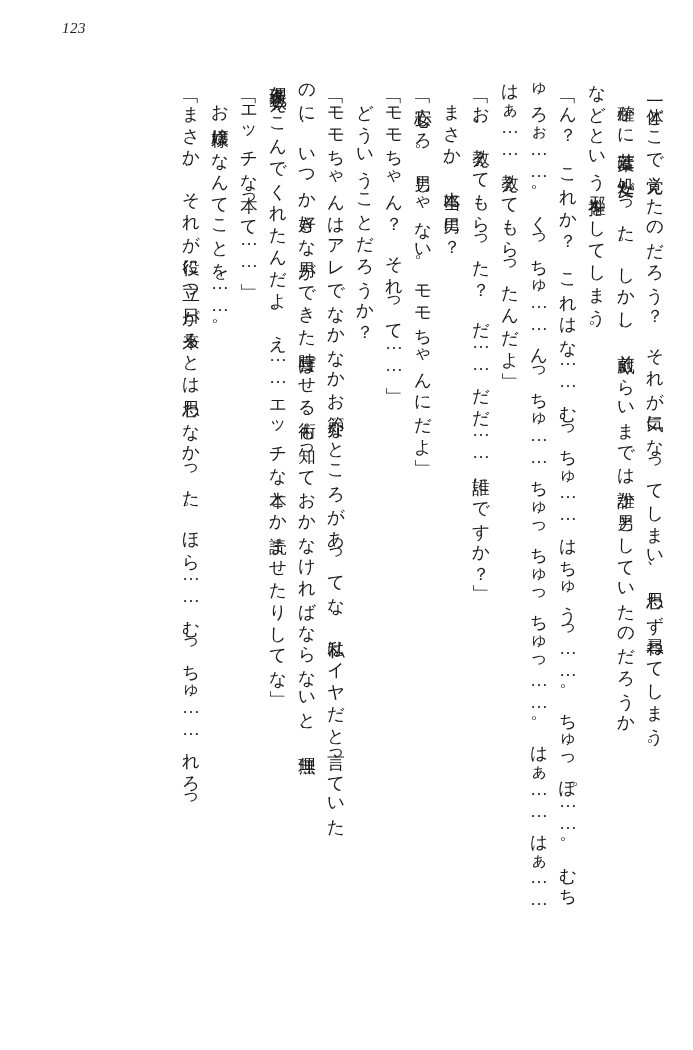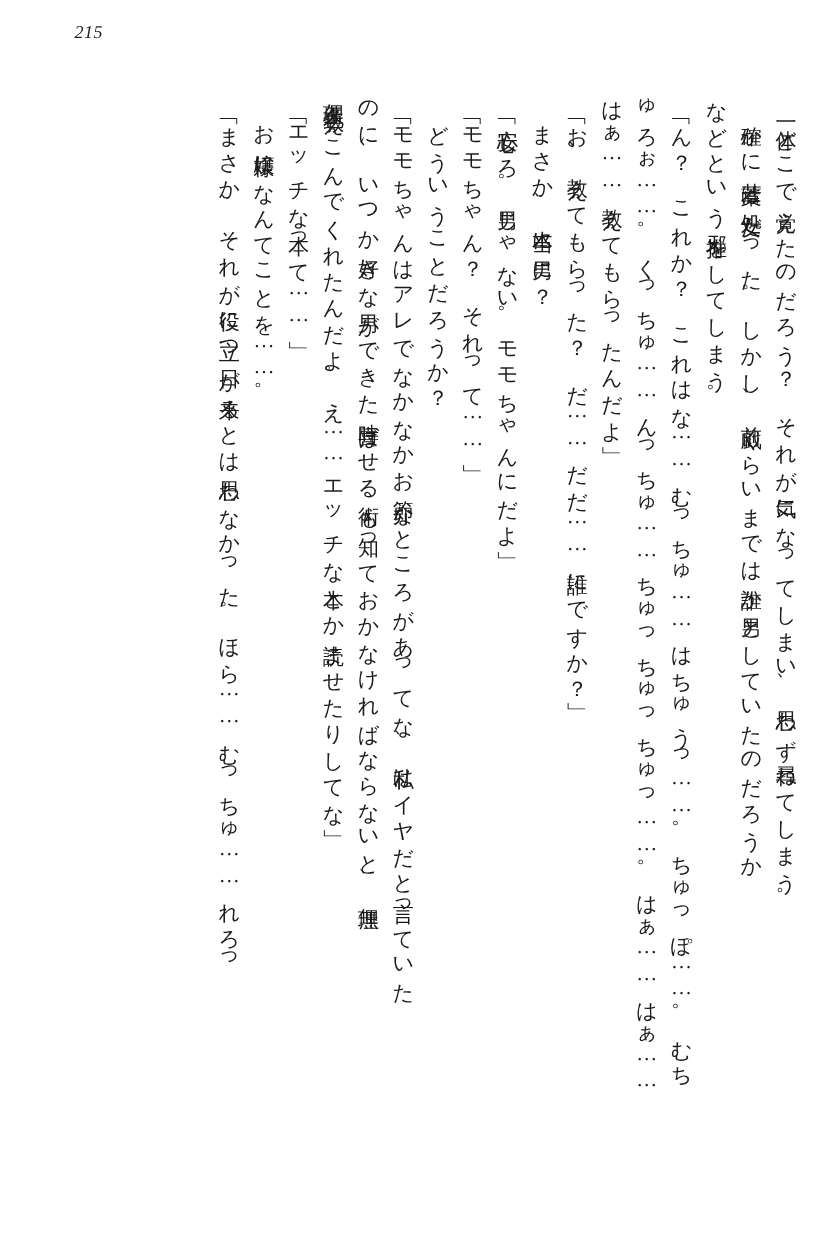--- a/index.html
+++ b/index.html
@@ -60,21 +60,21 @@
   .line.indent {
     padding-top: 20px;
     box-sizing: border-box;
   }
 </style>
 </head>
 <body>
 
 <div class="page">
 
-  <div class="page-number">215</div>
+  <div class="page-number">123</div>
 
   <div class="body-text">
     <div class="line indent">一体どこで覚えたのだろう？　それが気になってしまい、思わず尋ねてしまう。</div>
     <div class="line indent">確かに若葉は処女だった。しかし、前戯くらいまでは誰か男としていたのだろうか</div>
     <div class="line">などという邪推をしてしまう。</div>
     <div class="line indent">「ん？　これか？　これはな……むっちゅ……はちゅうっ……。ちゅっぽ……。むち</div>
     <div class="line">ゅろぉ……。くっちゅ……んっちゅ……ちゅっちゅっちゅっ……。はぁ……はぁ……</div>
     <div class="line">はぁ……教えてもらったんだよ」</div>
     <div class="line indent">「お、教えてもらった？　だ……だだ……誰にですか？」</div>
     <div class="line indent">まさか、本当に男に？</div>

